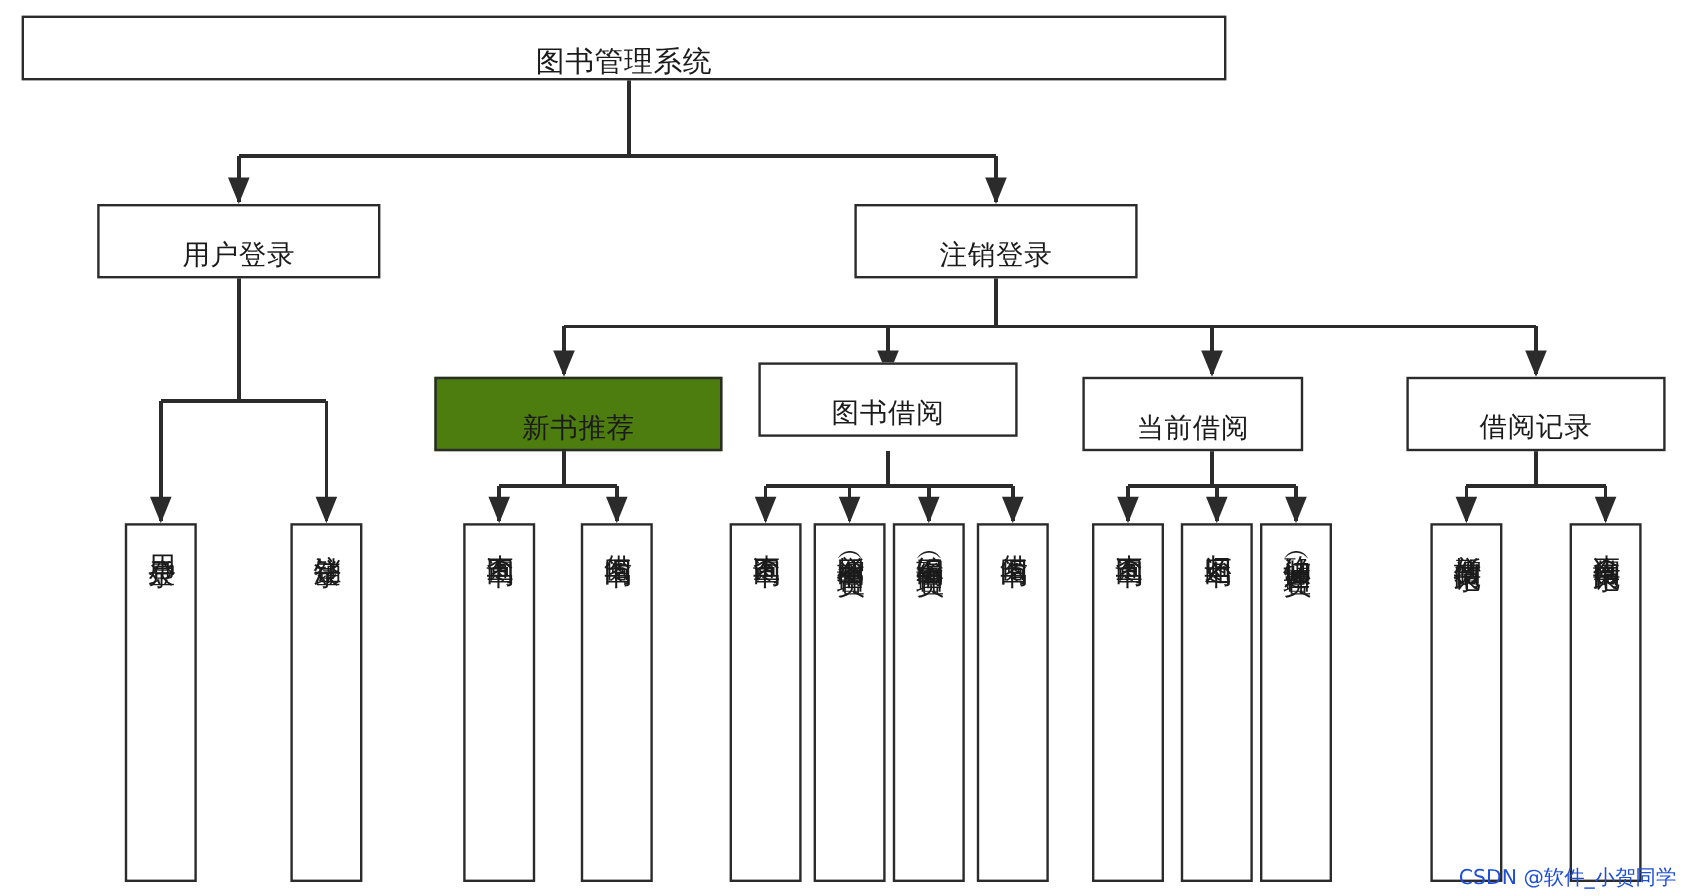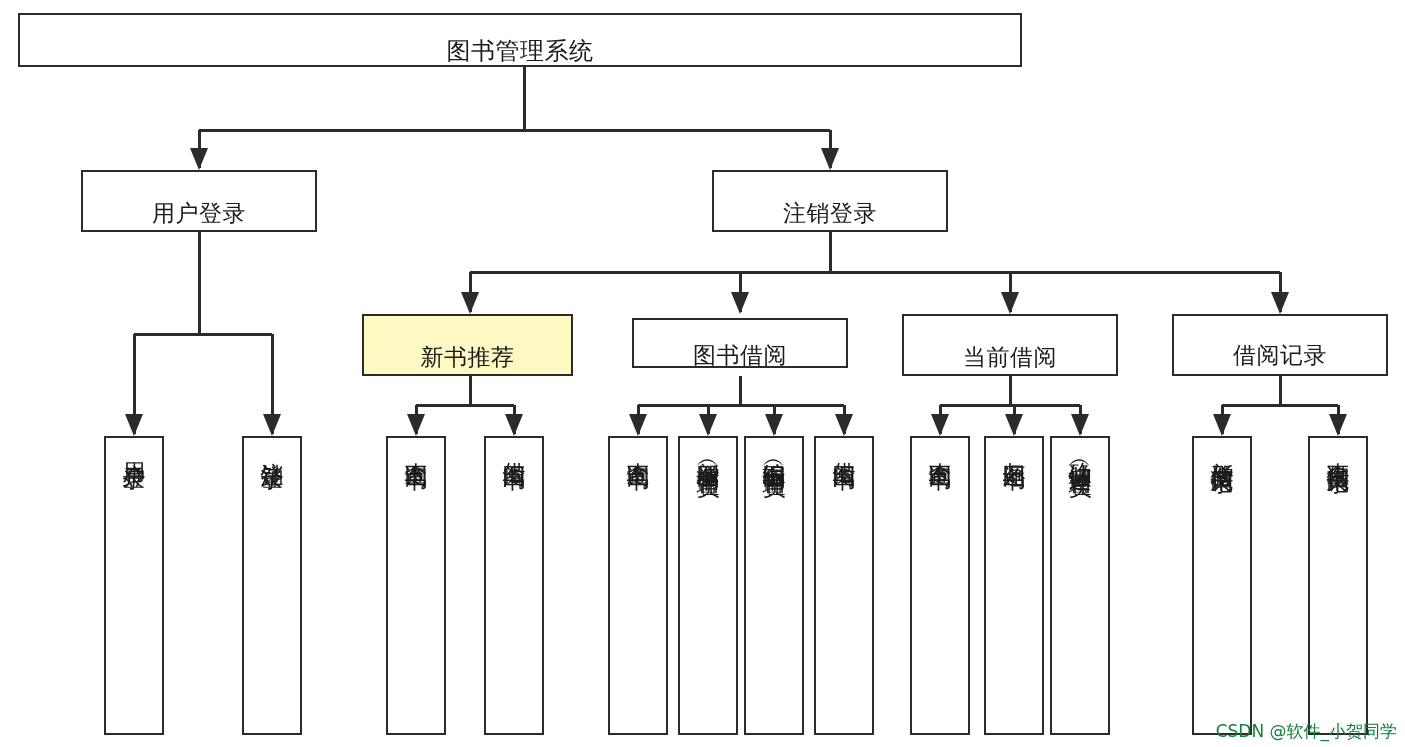--- a/index.html
+++ b/index.html
@@ -52,21 +52,21 @@
     margin:0 auto;
   }
 
   svg#connectors{position:absolute;left:0;top:0;width:1405px;height:747px;pointer-events:none;}
 
   .watermark{
     position:absolute;
     right:8px;
     bottom:4px;
     font-size:17px;
-    color:#15803d;
+    color:#1d4ed8;
     white-space:nowrap;
     font-family:"DejaVu Sans","Liberation Sans",sans-serif;
   }
 </style>
 </head>
 <body>
 
 <div id="diagram-root">
   <svg id="connectors" viewBox="0 0 1405 747" xmlns="http://www.w3.org/2000/svg">
       <line x1="524" y1="67" x2="524" y2="130" stroke="#2b2b2b" stroke-width="3" shape-rendering="crispEdges"></line>
@@ -125,27 +125,27 @@
   <div id="nodes-layer">
       <div class="node-box node-h node-root" style="left: 18px; top: 13px; width: 1004px; height: 54px; border-color: rgb(43, 43, 43); background: rgb(255, 255, 255);">
         <span class="node-label" style="color: rgb(27, 27, 27);">图书管理系统</span>
       </div>
       <div class="node-box node-h" style="left: 81px; top: 170px; width: 236px; height: 62px; border-color: rgb(43, 43, 43); background: rgb(255, 255, 255);">
         <span class="node-label" style="color: rgb(27, 27, 27);">用户登录</span>
       </div>
       <div class="node-box node-h" style="left: 712px; top: 170px; width: 236px; height: 62px; border-color: rgb(43, 43, 43); background: rgb(255, 255, 255);">
         <span class="node-label" style="color: rgb(27, 27, 27);">注销登录</span>
       </div>
-      <div class="node-box node-h" style="left: 362px; top: 314px; width: 211px; height: 62px; border-color: rgb(43, 43, 43); background: #fef9c3;">
+      <div class="node-box node-h" style="left: 362px; top: 314px; width: 240px; height: 62px; border-color: rgb(43, 43, 43); background: #4d7c0f;">
         <span class="node-label" style="color: rgb(27, 27, 27);">新书推荐</span>
       </div>
-      <div class="node-box node-h" style="left: 632px; top: 318px; width: 216px; height: 50px; border-color: rgb(43, 43, 43); background: rgb(255, 255, 255);">
+      <div class="node-box node-h" style="left: 632px; top: 302px; width: 216px; height: 62px; border-color: rgb(43, 43, 43); background: rgb(255, 255, 255);">
         <span class="node-label" style="color: rgb(27, 27, 27);">图书借阅</span>
       </div>
-      <div class="node-box node-h" style="left: 902px; top: 314px; width: 216px; height: 62px; border-color: rgb(43, 43, 43); background: rgb(255, 255, 255);">
+      <div class="node-box node-h" style="left: 902px; top: 314px; width: 184px; height: 62px; border-color: rgb(43, 43, 43); background: rgb(255, 255, 255);">
         <span class="node-label" style="color: rgb(27, 27, 27);">当前借阅</span>
       </div>
       <div class="node-box node-h" style="left: 1172px; top: 314px; width: 216px; height: 62px; border-color: rgb(43, 43, 43); background: rgb(255, 255, 255); font-family: Liberation Mono, monospace;">
         <span class="node-label" style="color: rgb(27, 27, 27);">借阅记录</span>
       </div>
       <div class="node-box node-v" style="left: 104px; top: 436px; width: 60px; height: 299px; border-color: rgb(43, 43, 43); background: rgb(255, 255, 255);">
         <span class="node-label" style="color: rgb(27, 27, 27);">用户登录</span>
       </div>
       <div class="node-box node-v" style="left: 242px; top: 436px; width: 60px; height: 299px; border-color: rgb(43, 43, 43); background: rgb(255, 255, 255);">
         <span class="node-label" style="color: rgb(27, 27, 27);">注销登录</span>

